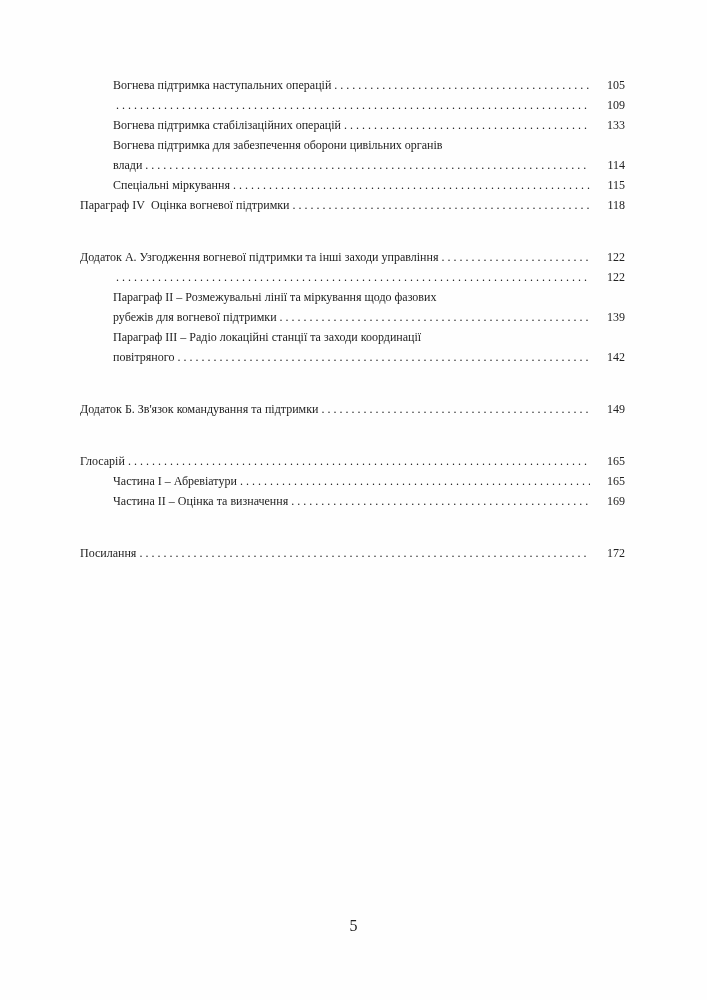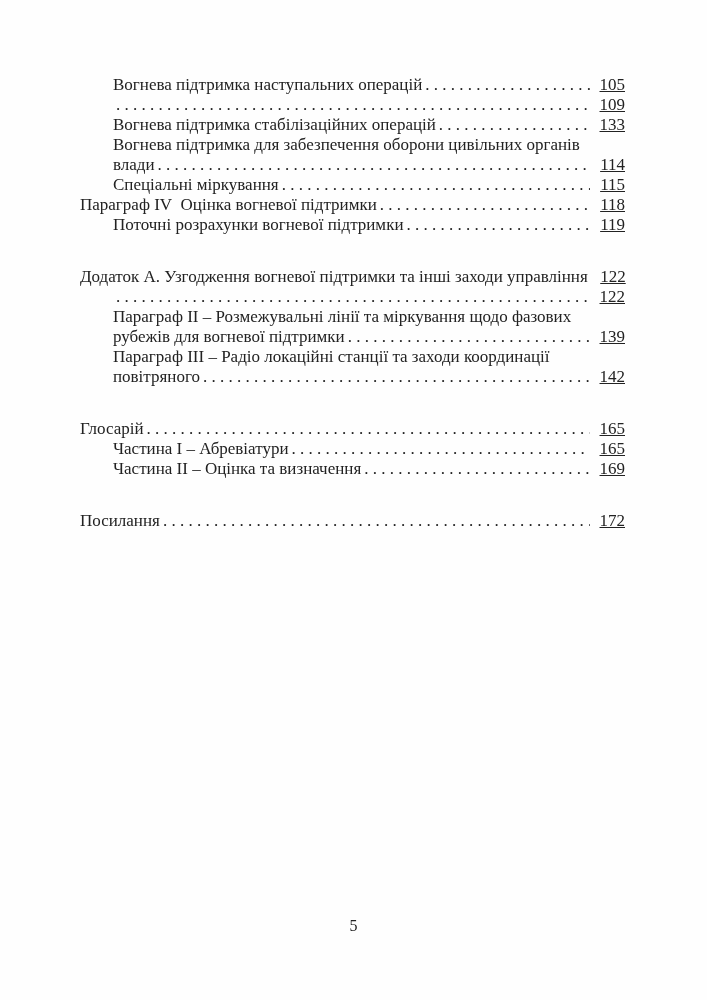--- a/index.html
+++ b/index.html
@@ -14,21 +14,21 @@
     background: #fefefe;
     font-family: "Liberation Serif", "DejaVu Serif", serif;
     color: #222222;
     overflow: hidden;
   }
   .toc {
     position: absolute;
     left: 80px;
     top: 75px;
     width: 545px;
-    font-size: 17px;
+    font-size: 12px;
     line-height: 20px;
   }
   .entry { }
   .entry.indent { padding-left: 33px; }
   .entry.gap { margin-top: 32px; }
   .pre { white-space: nowrap; }
   .row {
     display: flex;
     align-items: baseline;
   }
@@ -41,21 +41,20 @@
     margin-right: 7px;
   }
   .leader::after {
     content: ". . . . . . . . . . . . . . . . . . . . . . . . . . . . . . . . . . . . . . . . . . . . . . . . . . . . . . . . . . . . . . . . . . . . . . . . . . . . . . . .";
   }
   .pg {
     flex: 0 0 auto;
     min-width: 28px;
     text-align: right;
     white-space: nowrap;
-    text-decoration: underline;
   }
   .page-footer {
     position: absolute;
     left: 0;
     right: 0;
     top: 916px;
     text-align: center;
     font-size: 16px;
     line-height: 20px;
   }
@@ -111,28 +110,20 @@
 
   <div class="entry">
 
     <div class="row">
       <span class="t">Параграф IV&nbsp; Оцінка вогневої підтримки</span>
       <span class="leader"></span>
       <span class="pg">118</span>
     </div>
   </div>
 
-  <div class="entry indent">
-
-    <div class="row">
-      <span class="t">Поточні розрахунки вогневої підтримки</span>
-      <span class="leader"></span>
-      <span class="pg">119</span>
-    </div>
-  </div>
 
   <div class="entry gap">
 
     <div class="row">
       <span class="t">Додаток А. Узгодження вогневої підтримки та інші заходи управління</span>
       <span class="leader"></span>
       <span class="pg">122</span>
     </div>
   </div>
 
@@ -155,20 +146,28 @@
 
   <div class="entry indent">
     <div class="pre">Параграф III – Радіо локаційні станції та заходи координації</div>
     <div class="row">
       <span class="t">повітряного</span>
       <span class="leader"></span>
       <span class="pg">142</span>
     </div>
   </div>
 
+  <div class="entry gap">
+
+    <div class="row">
+      <span class="t">Додаток Б. Зв'язок командування та підтримки</span>
+      <span class="leader"></span>
+      <span class="pg">149</span>
+    </div>
+  </div>
 
   <div class="entry gap">
 
     <div class="row">
       <span class="t">Глосарій</span>
       <span class="leader"></span>
       <span class="pg">165</span>
     </div>
   </div>
 

